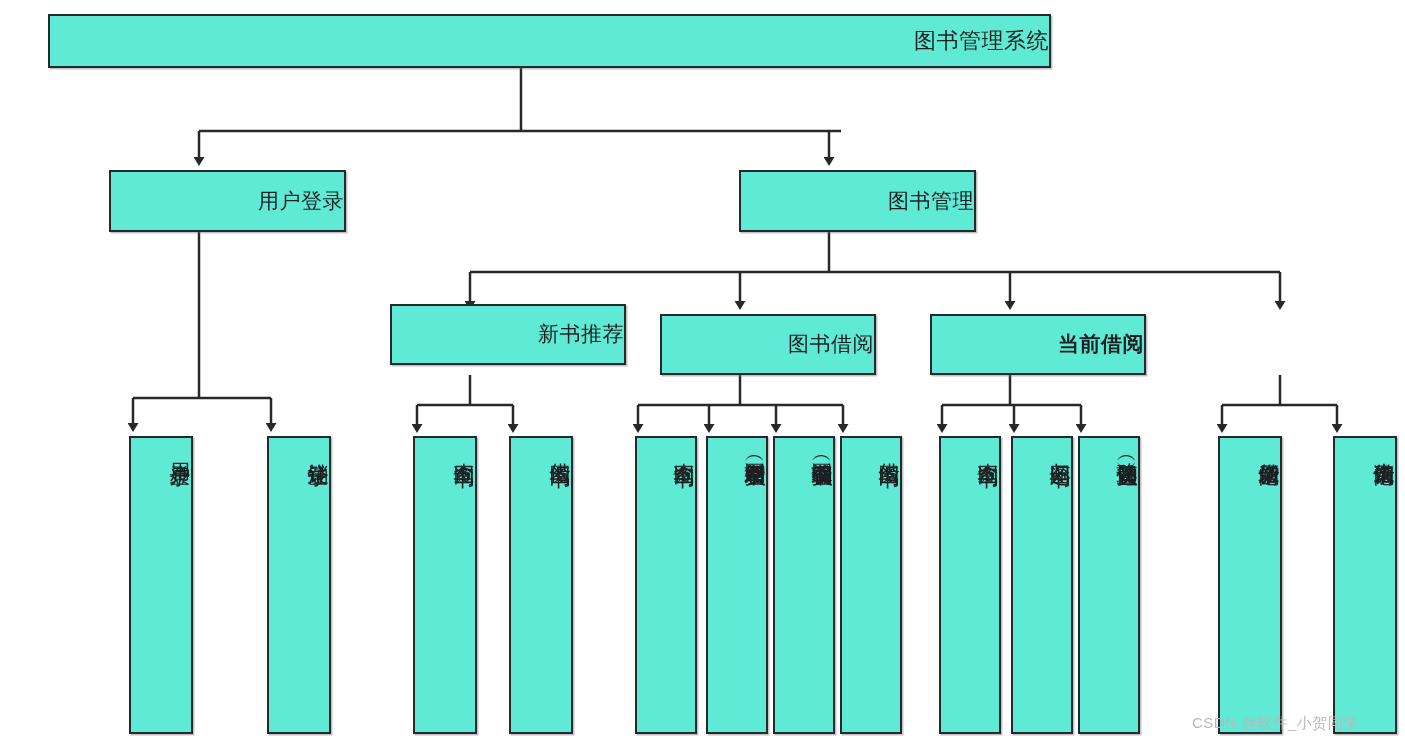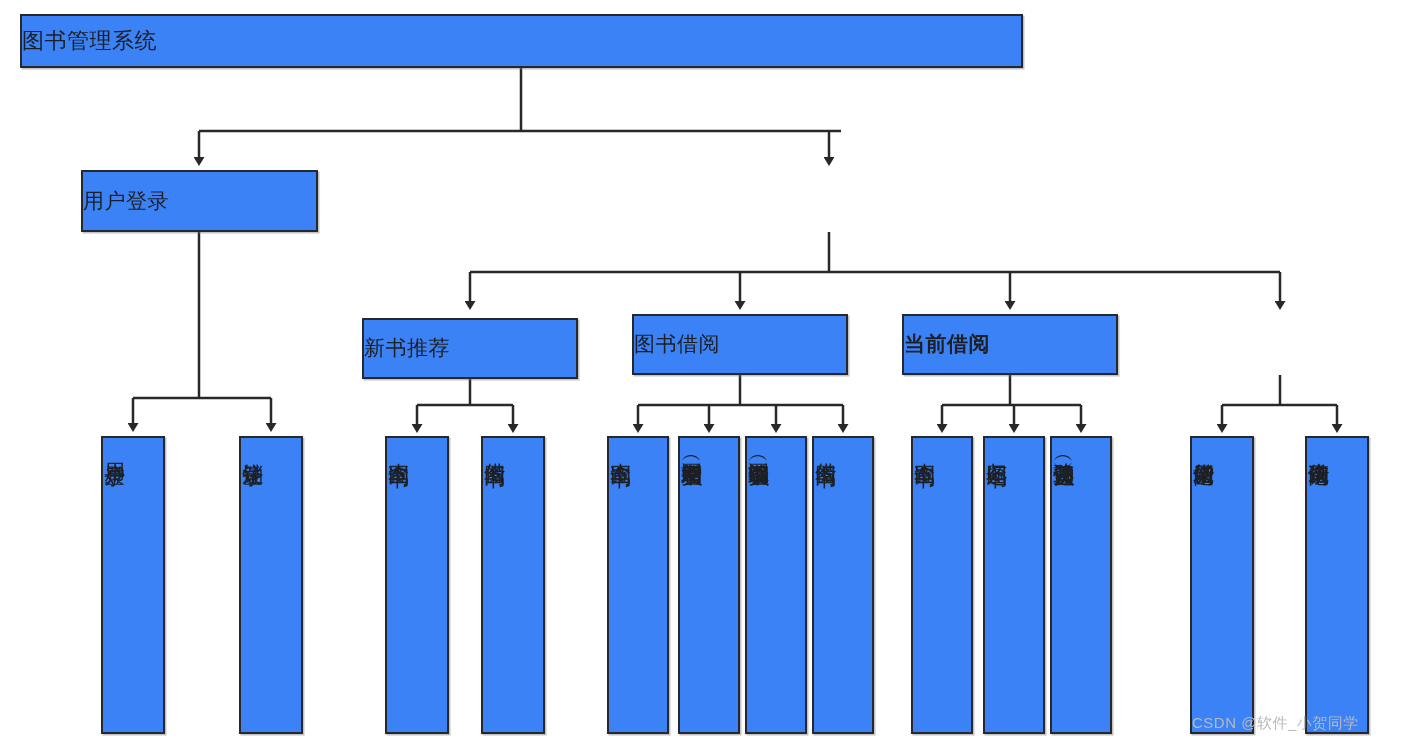--- a/index.html
+++ b/index.html
@@ -22,25 +22,26 @@
     left: 0;
     top: 0;
     width: 1405px;
     height: 747px;
     pointer-events: none;
   }
   .node {
     position: absolute;
     box-sizing: border-box;
     border: 2.5px solid #26282b;
-    background: #3b82f6;
+    background: #5eead4;
     display: flex;
     align-items: center;
-    justify-content: flex-start;
+    justify-content: flex-end;
     box-shadow: 1.5px 1.5px 0 rgba(120,120,125,0.45);
+    margin-left: 28px;
   }
   .node-label {
     color: #1d1f22;
     font-size: 21px;
     line-height: 1.18;
     letter-spacing: 0.5px;
     white-space: nowrap;
     text-align: center;
   }
   .node.root .node-label { font-size: 22px; }
@@ -133,22 +134,25 @@
     </g>
   </svg>
 
   <div class="node root" style="left:20px; top:14px; width:1003px; height:54px;">
     <span class="node-label">图书管理系统</span>
   </div>
 
   <div class="node" style="left:81px; top:170px; width:237px; height:62px;">
     <span class="node-label">用户登录</span>
   </div>
-
-  <div class="node" style="left:362px; top:318px; width:216px; height:61px;">
+  <div class="node" style="left:711px; top:170px; width:237px; height:62px;">
+    <span class="node-label">图书管理</span>
+  </div>
+
+  <div class="node" style="left:362px; top:304px; width:236px; height:61px;">
     <span class="node-label">新书推荐</span>
   </div>
   <div class="node" style="left:632px; top:314px; width:216px; height:61px;">
     <span class="node-label">图书借阅</span>
   </div>
   <div class="node" style="left:902px; top:314px; width:216px; height:61px;font-weight:bold;">
     <span class="node-label">当前借阅</span>
   </div>
 
   <div class="node leaf" style="left:101px; top:436px; width:64px; height:298px;">

